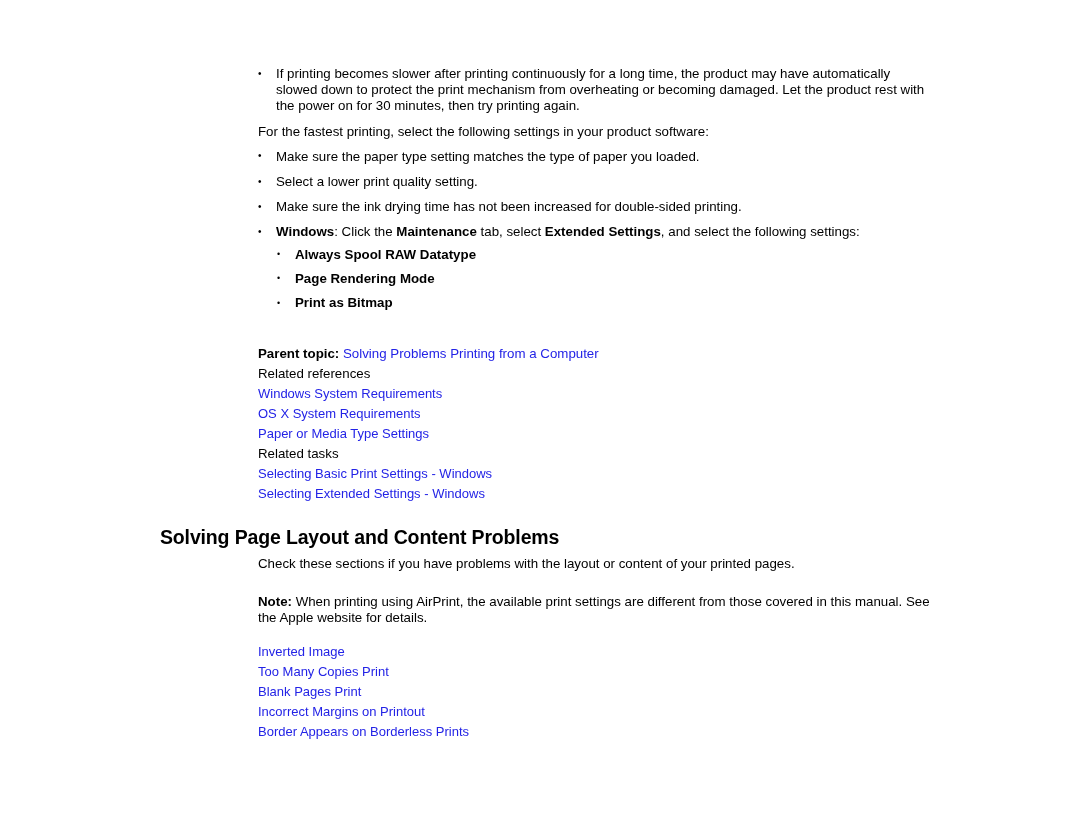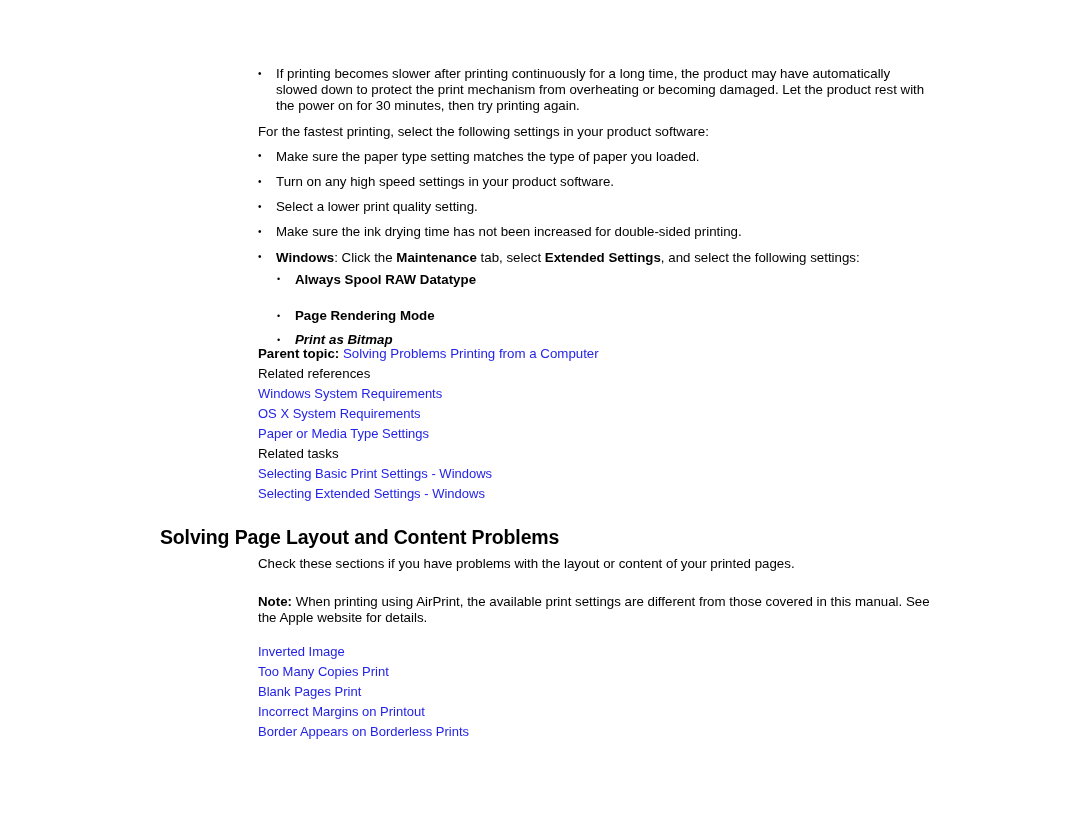--- a/index.html
+++ b/index.html
@@ -134,41 +134,38 @@
       </li>
     </ul>
 
     <p class="txt" style="margin-top:9px;">For the fastest printing, select the following settings in your product software:</p>
 
     <ul class="bullets" style="margin-top:9px;">
       <li style="margin-bottom:9px;">
         <span>Make sure the paper type setting matches the type of paper you loaded.</span>
       </li>
       <li style="margin-bottom:9px;">
-        <span>Turn on any high speed settings in your product software.</span>
-      </li>
-      <li style="margin-bottom:9px;">
         <span>Select a lower print quality setting.</span>
       </li>
       <li style="margin-bottom:9px;">
         <span>Make sure the ink drying time has not been increased for double-sided printing.</span>
       </li>
       <li style="margin-bottom:5px;">
         <span class="b">Windows</span><span>: Click the </span><span class="b">Maintenance</span><span> tab, select </span><span class="b">Extended Settings</span><span>, and select the following settings:</span>
       </li>
     </ul>
 
     <ul class="bullets nested" style="margin-top:6px;">
-      <li style="margin-bottom:20px;">
+      <li style="margin-bottom:8px;">
         <span>Always Spool RAW Datatype</span>
       </li>
       <li style="margin-bottom:8px;">
         <span>Page Rendering Mode</span>
       </li>
-      <li style="margin-bottom:0px;font-style:italic;">
+      <li style="margin-bottom:0px;">
         <span>Print as Bitmap</span>
       </li>
     </ul>
   </div>
 
   <div class="body-col" style="top:344px;">
 
     <div class="txt" style="line-height:20px;">
       <span class="b">Parent topic:</span><span>&nbsp;</span><a class="lnk-inline" href="#">Solving Problems Printing from a Computer</a>
     </div>

